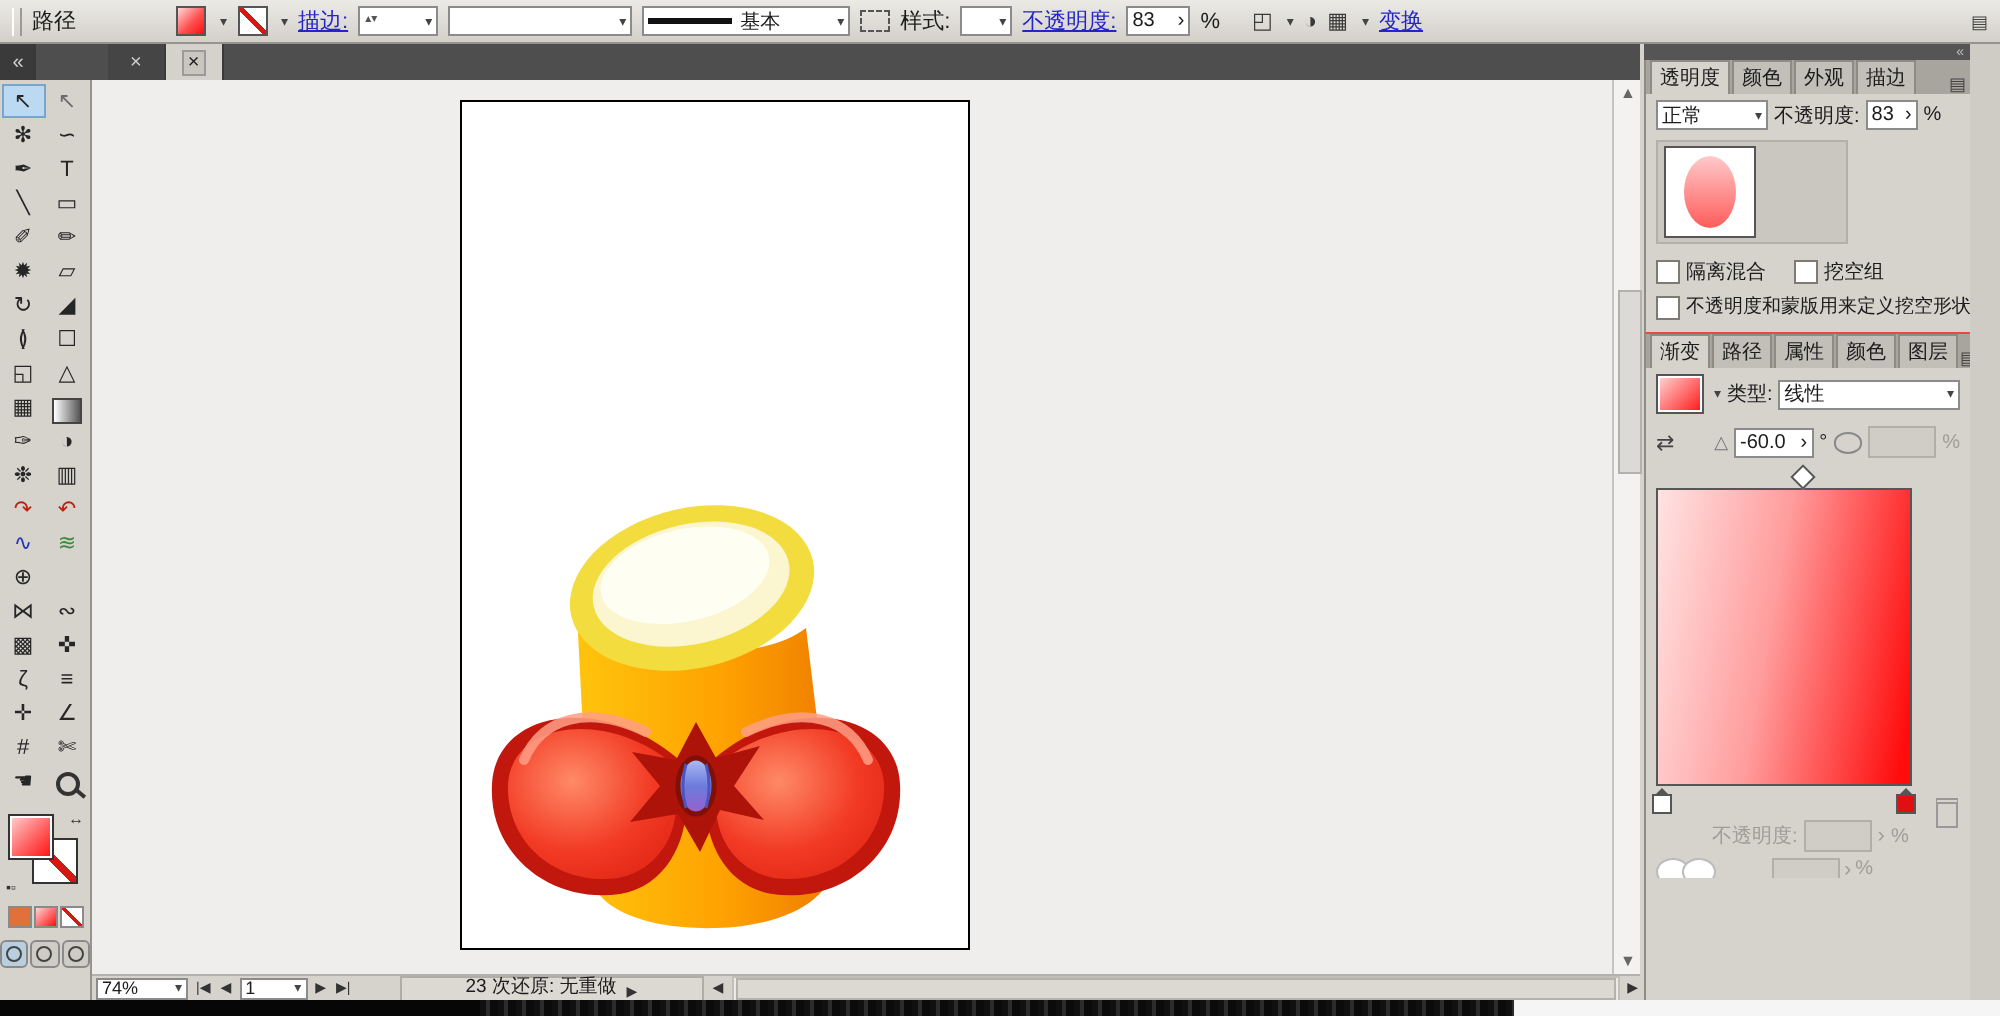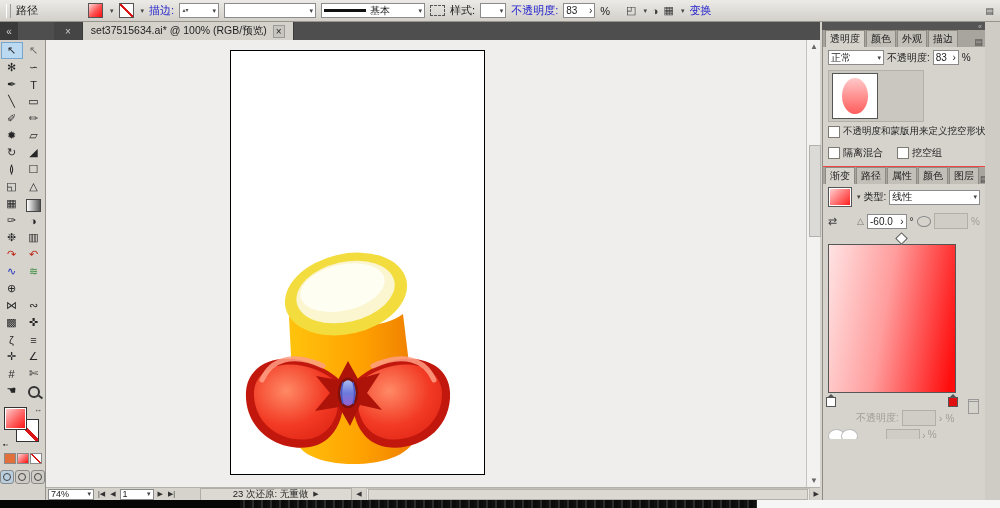--- a/index.html
+++ b/index.html
@@ -5,21 +5,21 @@
   html,body{margin:0;padding:0;}
   .app{position:relative;width:1000px;height:508px;background:#d6d3cd;
        font-family:"Liberation Sans",sans-serif;font-size:11px;color:#1c1c1c;
        overflow:hidden;user-select:none;}
   
   .cb{position:absolute;left:0;top:0;width:1000px;height:22px;box-sizing:border-box;
       background:linear-gradient(#eceae6,#d3d0ca);border-bottom:1px solid #97948e;
       display:flex;align-items:center;padding:0 6px;gap:5px;}
   .grip{width:3px;height:14px;border-left:1px solid #fff;border-right:1px solid #9a9a9a;}
   .cb .lbl{font-size:11px;}
-  .link{color:#2424cc;font-size:11px;}
+  .link{color:#2424cc;text-decoration:underline;font-size:11px;}
   .field{background:#fff;border:1px solid #8b8b8b;height:15px;box-sizing:border-box;
          display:inline-flex;align-items:center;font-size:10px;padding:0 2px;}
   .ddarrow{font-size:7px;color:#444;margin-left:2px;}
   .spin{font-size:6px;line-height:5px;color:#555;display:inline-block;width:7px;text-align:center;}
   .swatch{width:15px;height:15px;border:1px solid #555;box-sizing:border-box;
           background:linear-gradient(135deg,#ffd8d8 0%,#ff5050 55%,#ff0d0d 100%);}
   .noneswatch{width:15px;height:15px;border:1px solid #555;box-sizing:border-box;background:
       linear-gradient(45deg,transparent 44%,#d81616 44%,#d81616 56%,transparent 56%),#fff;}
   .lineprev{width:42px;height:3px;background:#111;}
   .dashicon{width:13px;height:9px;border:1px dashed #555;}
@@ -79,21 +79,21 @@
   .vthumb{position:absolute;left:2px;top:105px;width:10px;height:90px;background:#dcdad6;
           border:1px solid #b3b1ad;}
   
   .statusbar{position:absolute;left:46px;top:487px;width:774px;height:13px;background:#d6d3cd;
              border-top:1px solid #b4b1ab;display:flex;align-items:center;font-size:9px;gap:3px;
              padding-left:2px;box-sizing:border-box;}
   .sb-field{background:#fff;border:1px solid #8b8b8b;height:11px;box-sizing:border-box;
             display:inline-flex;align-items:center;padding:0 2px;font-size:9px;}
   .navbtn{font-size:7px;color:#333;padding:0 1px;}
   .undo{width:150px;height:11px;border:1px solid #b0ada7;background:#dcd9d3;display:flex;
-        align-items:center;justify-content:center;font-size:9.5px;gap:4px;}
+        align-items:flex-end;justify-content:center;font-size:9.5px;gap:4px;}
   .hscroll{flex:1;height:11px;background:#eceae6;border:1px solid #c2bfb9;display:flex;align-items:center;}
   .hthumb{flex:1;height:9px;background:#dcd9d3;border:1px solid #b5b2ac;margin:0 1px;}
   
   .dock{position:absolute;left:822px;top:30px;width:163px;height:470px;background:#d6d3cd;
         border-left:1px solid #8e8b85;box-sizing:border-box;}
   .ptabs{display:flex;align-items:flex-end;height:16px;background:#a8a59f;padding:1px 2px 0 2px;gap:1px;}
   .ptab{padding:1px 4px;font-size:10px;background:#c2bfb8;border:1px solid #8e8b85;border-bottom:none;
         white-space:nowrap;}
   .ptab.active{background:#d6d3cd;}
   .pmenu{margin-left:auto;font-size:9px;color:#444;}
@@ -185,21 +185,20 @@
     <span class="spacer"></span>
     <span class="pmenu">▤</span>
   </div>
 
   <div class="tabstrip">
     <span class="collapse">«</span>
     <span class="doctab inactive">
       <span class="tabclose">×</span>
     </span>
     <span class="doctab active">
-      <span>set37515634.ai* @ 100% (RGB/预览)</span>
       <span class="tabclose">×</span>
     </span>
   </div>
   <div class="dockstrip">
     <span>«</span>
   </div>
 
   <div class="toolbox">
     <div class="tools">
         <div class="tool active">↖</div>
@@ -370,30 +369,30 @@
         </span>
         <span class="small">%</span>
       </div>
       <div style="display:flex;align-items:flex-start;">
         <div class="thumbwell">
           <span class="thumb">
               <i></i>
             </span>
         </div>
       </div>
-      <div class="prow" style="padding-top:1px;">
-        <span class="chk"></span>
-        <span style="font-size:9.5px;white-space:nowrap">不透明度和蒙版用来定义挖空形状</span>
-      </div>
       <div class="prow" style="padding-top:5px;">
         <span class="chk"></span>
         <span class="small">隔离混合</span>
         <span style="width:8px"></span>
         <span class="chk"></span>
         <span class="small">挖空组</span>
+      </div>
+      <div class="prow" style="padding-top:1px;">
+        <span class="chk"></span>
+        <span style="font-size:9.5px;white-space:nowrap">不透明度和蒙版用来定义挖空形状</span>
       </div>
     </div>
 
     <div style="border-top:1px solid #ef4444;margin-top:3px;position:relative;">
       <div class="ptabs">
         <span class="ptab active">渐变</span>
         <span class="ptab">路径</span>
         <span class="ptab">属性</span>
         <span class="ptab">颜色</span>
         <span class="ptab">图层</span>

